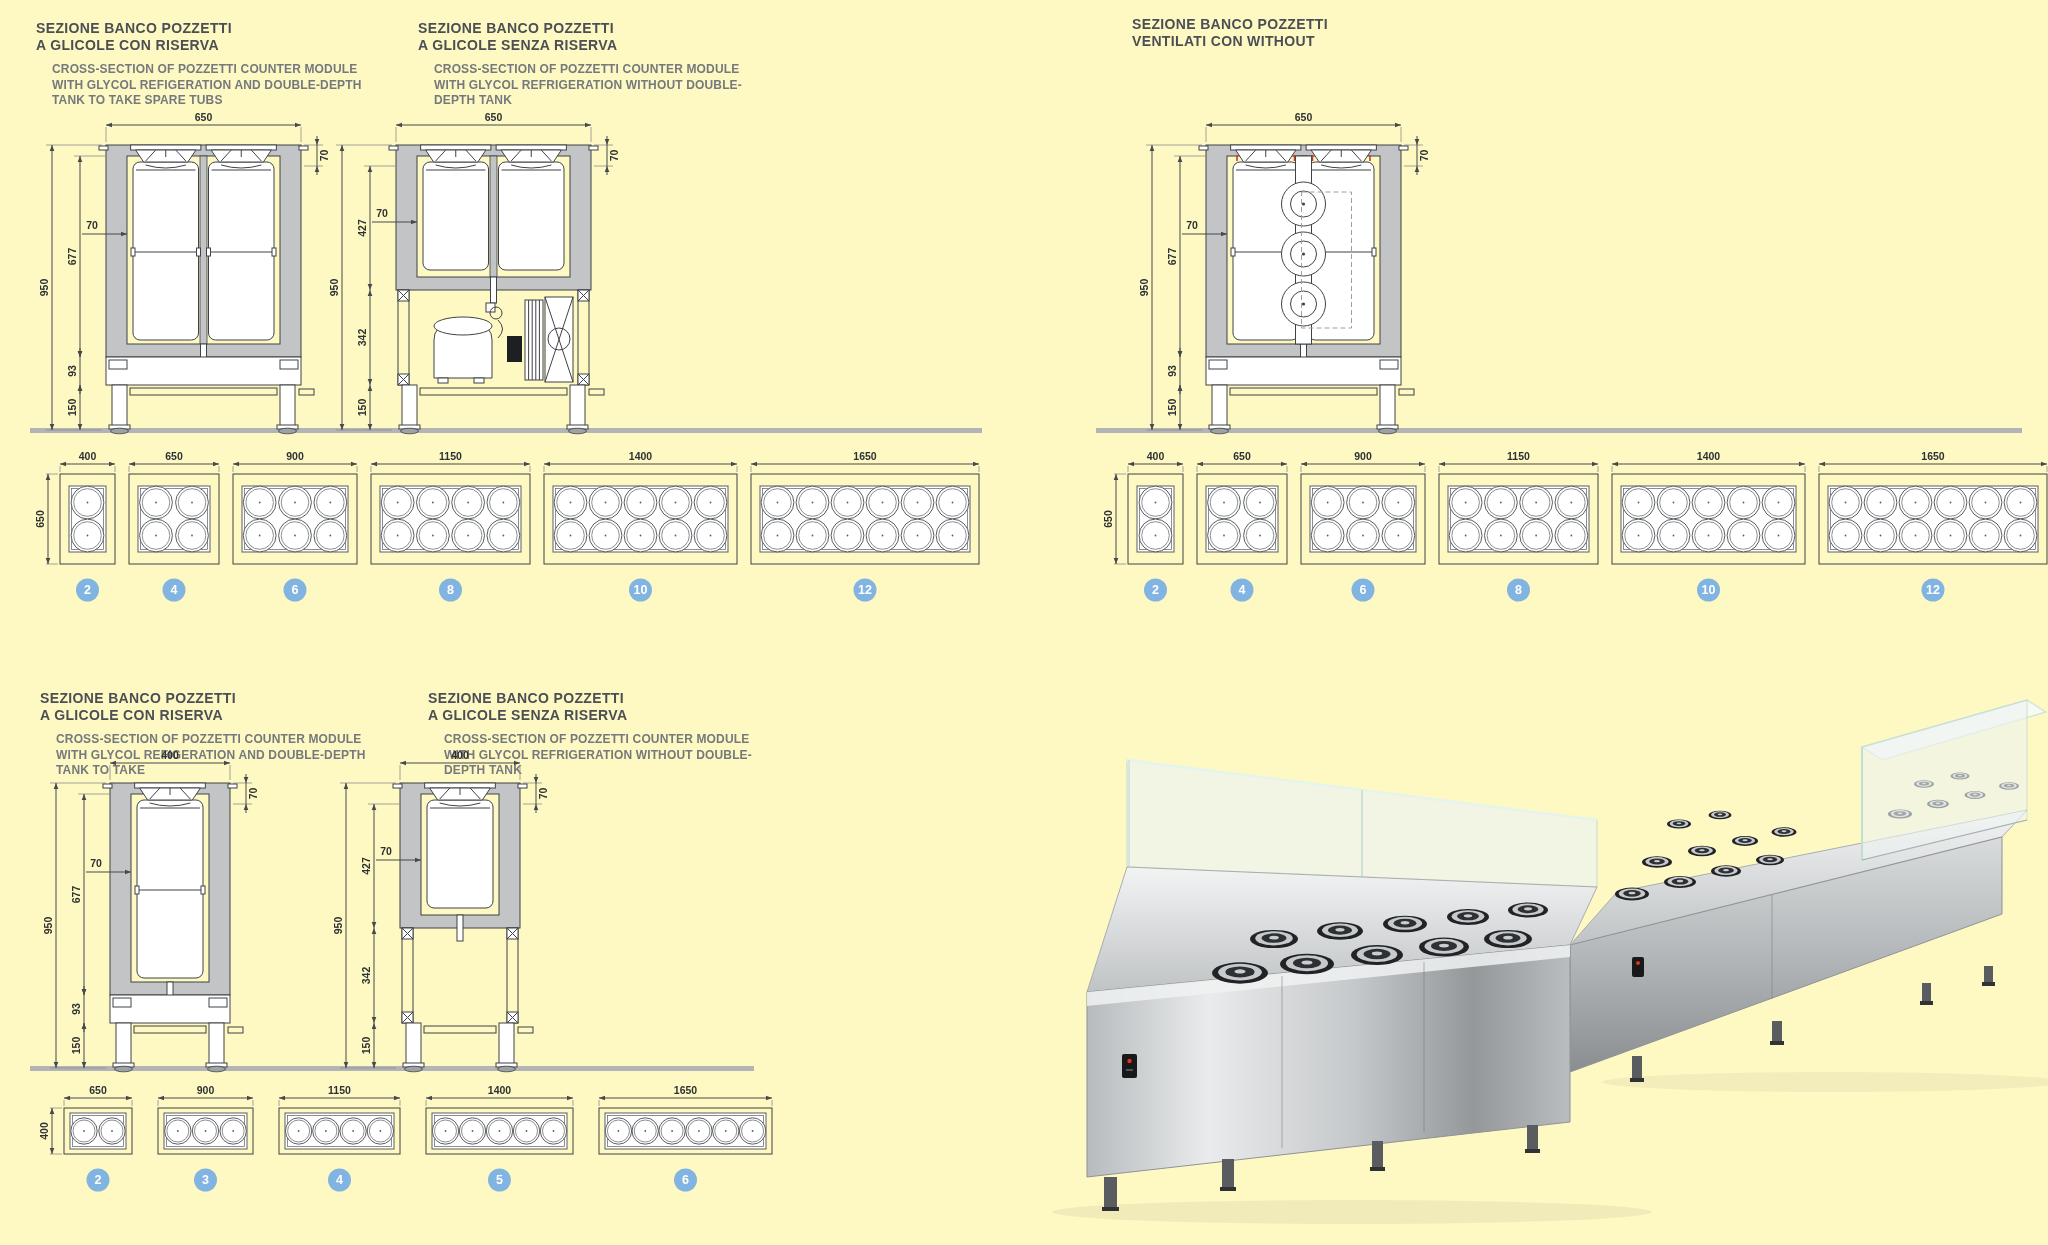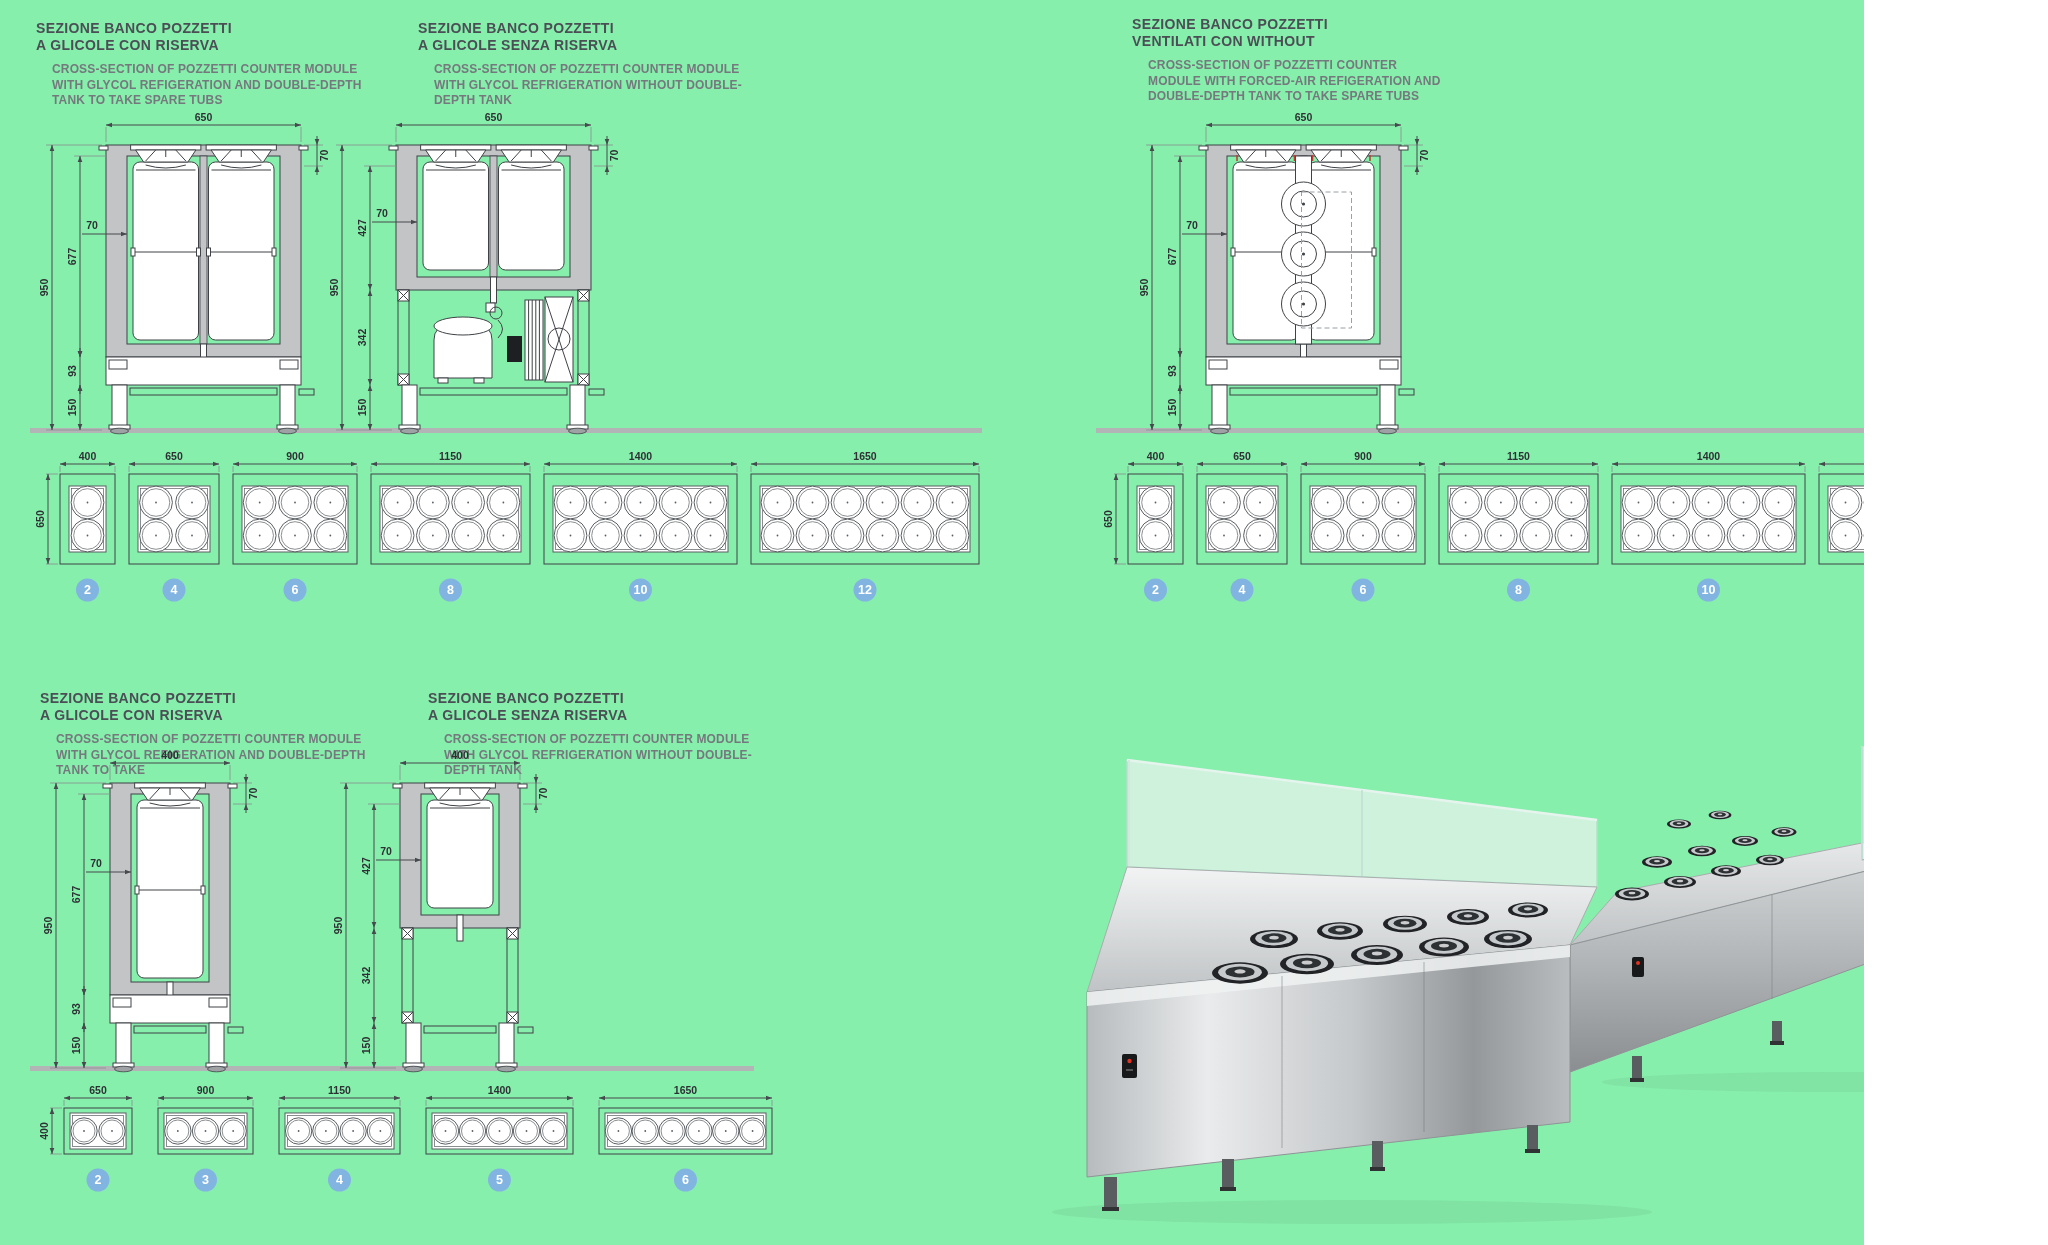--- a/index.html
+++ b/index.html
@@ -1,16 +1,16 @@
 <!DOCTYPE html>
 <html><head>
 <meta charset="utf-8">
 <style>
   html,body{margin:0;padding:0;background:#fff;}
-  .page{position:relative;width:1864px;height:1245px;background:#86efac;overflow:hidden;
+  .page{position:relative;width:2048px;height:1245px;background:#fef9c3;overflow:hidden;
         font-family:"Liberation Sans",sans-serif;}
   .tblock{position:absolute;}
   .tblock h3{margin:0;font-size:14px;line-height:1.24;color:#4b4f55;letter-spacing:.35px;font-weight:bold;}
   .tblock h3 span{display:block;}
   .tblock p{margin:7px 16px 0;font-size:12px;line-height:1.32;color:#75797d;letter-spacing:.15px;font-weight:bold;}
   .ground{position:absolute;height:5px;background:#b2b4b6;}
   .lay{position:absolute;overflow:visible;}
   svg text{font-family:"Liberation Sans",sans-serif;}
   .dl{stroke:#46494d;stroke-width:1;fill:none}
   .el{stroke:#8a8d90;stroke-width:.8;fill:none}
@@ -40,21 +40,20 @@
       <span>A GLICOLE SENZA RISERVA</span>
     </h3>
     <p style="width:320px">CROSS-SECTION OF POZZETTI COUNTER MODULE WITH GLYCOL REFRIGERATION WITHOUT DOUBLE-DEPTH TANK</p>
   </div>
 
   <div class="tblock" style="left:1132px;top:16px">
     <h3>
       <span>SEZIONE BANCO POZZETTI</span>
       <span>VENTILATI CON WITHOUT</span>
     </h3>
-    <p style="width:305px">CROSS-SECTION OF POZZETTI COUNTER MODULE WITH FORCED-AIR REFIGERATION AND DOUBLE-DEPTH TANK TO TAKE SPARE TUBS</p>
   </div>
 
   <div class="tblock" style="left:40px;top:690px">
     <h3>
       <span>SEZIONE BANCO POZZETTI</span>
       <span>A GLICOLE CON RISERVA</span>
     </h3>
     <p style="width:330px">CROSS-SECTION OF POZZETTI COUNTER MODULE WITH GLYCOL REFIGERATION AND DOUBLE-DEPTH TANK TO TAKE</p>
   </div>
 

